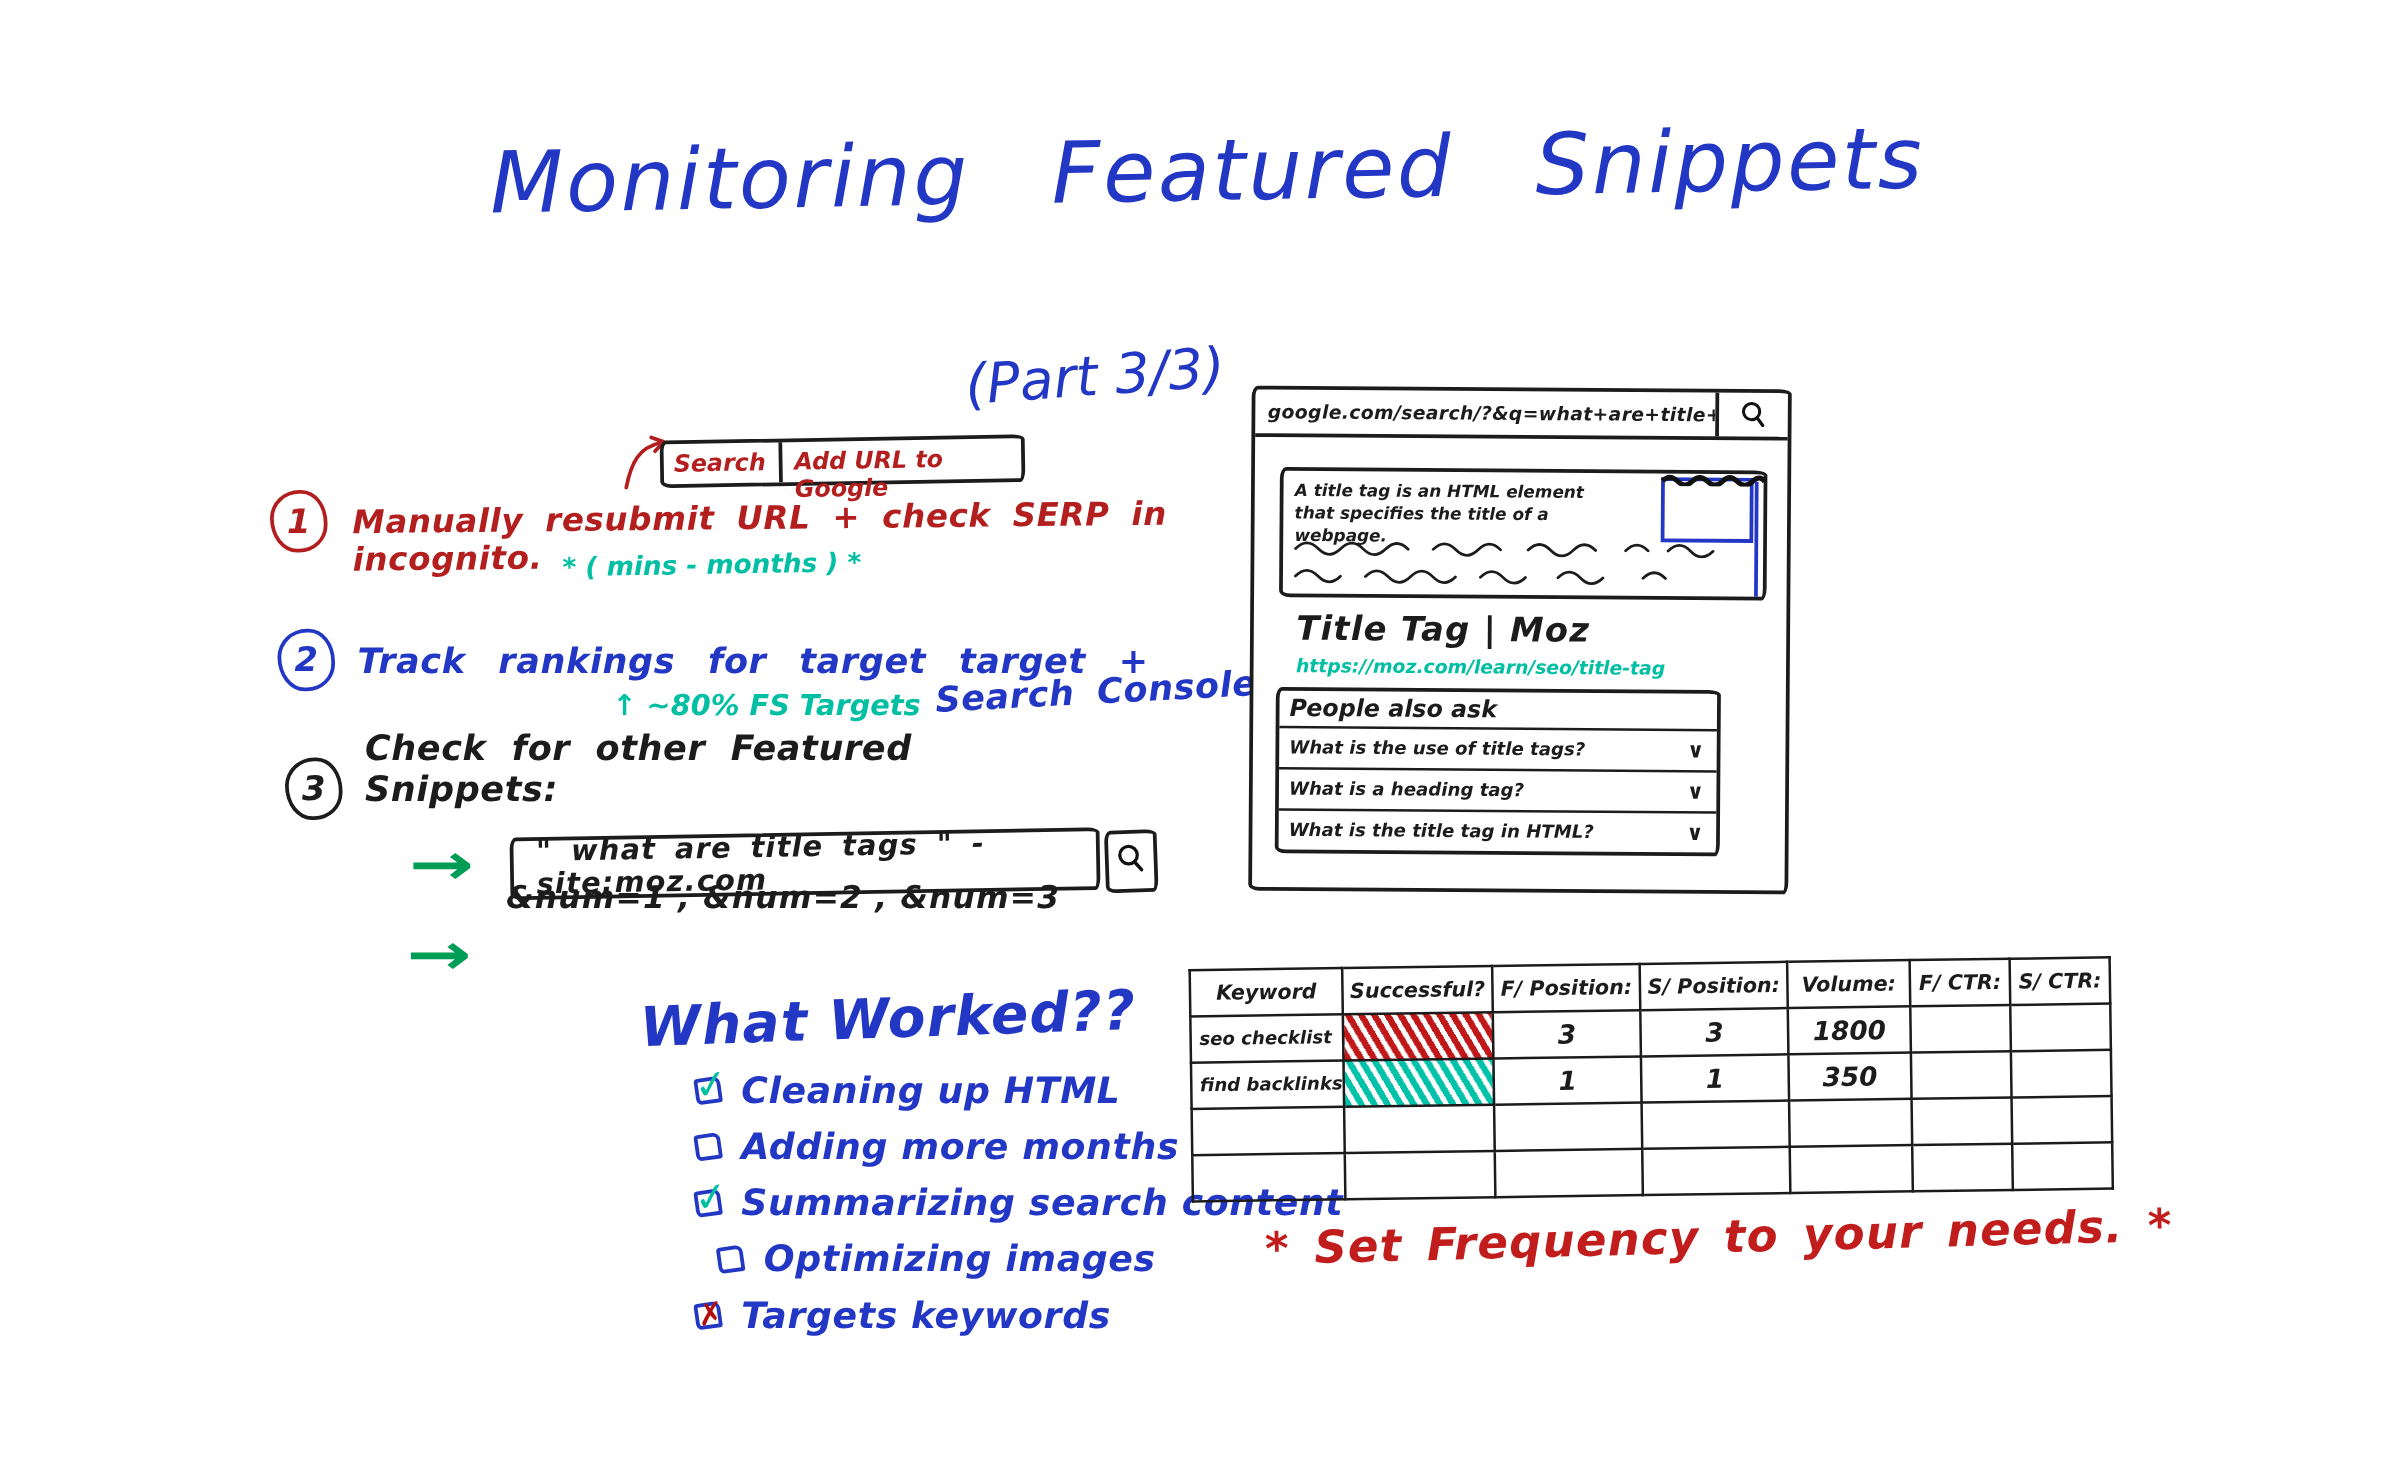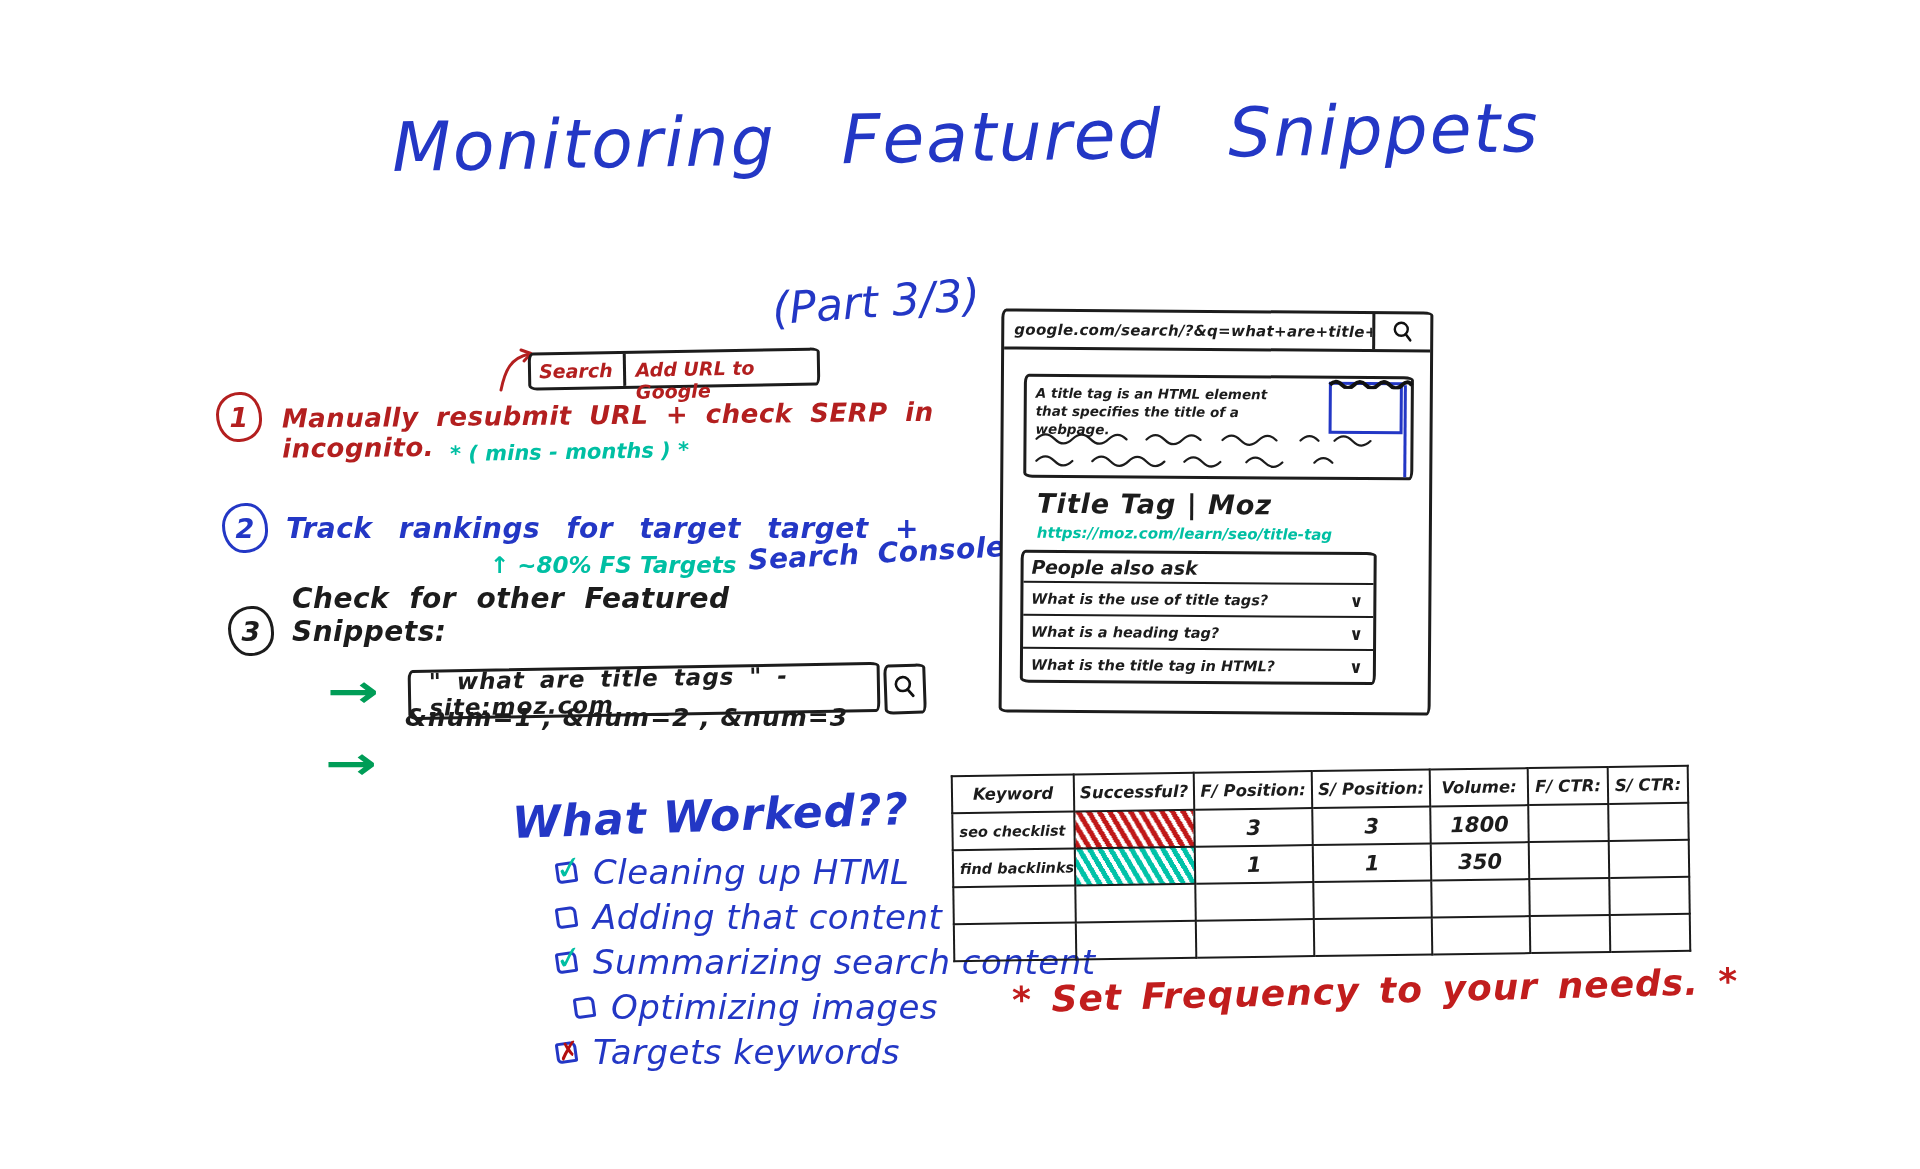--- a/index.html
+++ b/index.html
@@ -40,21 +40,21 @@
                letter-spacing:1px; word-spacing:6px; }
   .mag-btn { left:884px; top:664px; width:42px; height:50px; display:flex; align-items:center;
              justify-content:center; transform:rotate(-2deg); }
 
   .arrow-glyph { font-size:46px; font-weight:bold; transform:scaleX(1.35); }
 
   .ww-head { left:512px; top:790px; font-size:44px; font-weight:bold; transform:rotate(-2deg);
              letter-spacing:1px; }
 
   .check-item { display:flex; align-items:center; gap:16px; height:40px; }
-  .check-item .label { font-size:34px; font-weight:normal; letter-spacing:.5px; }
+  .check-item .label { font-size:29px; font-weight:bold; letter-spacing:.5px; }
   .cbox { width:21px; height:21px; border:3.5px solid #2337c5; border-radius:3px 6px 2px 5px;
           transform:rotate(-8deg); position:relative; flex:none; }
   .cbox .tick  { position:absolute; top:-16px; left:-3px; font-size:32px; font-weight:bold;
                  color:#00bfa3; display:none; font-style:normal; }
   .cbox .cross { position:absolute; top:-8px; left:-1px; font-size:25px; font-weight:bold;
                  color:#b30f0f; display:none; font-style:normal; }
   .state-checked .tick { display:block; }
   .state-crossed .cross { display:block; }
 
   
@@ -138,21 +138,21 @@
 <div class="abs hand blue ww-head">What Worked??</div>
 
 <div class="abs check-item state-checked" style="left:556px; top:852px;">
   <span class="cbox">
       <span class="tick">✓</span>
     </span>
   <span class="hand blue label">Cleaning up HTML</span>
 </div>
 <div class="abs check-item state-empty" style="left:556px; top:897px;">
   <span class="cbox"></span>
-  <span class="hand blue label">Adding that content</span>
+  <span class="hand blue label">Adding more months</span>
 </div>
 <div class="abs check-item state-checked" style="left:556px; top:942px;">
   <span class="cbox">
       <span class="tick">✓</span>
     </span>
   <span class="hand blue label">Summarizing search content</span>
 </div>
 <div class="abs check-item state-empty" style="left:556px; top:987px;margin-left:18px;">
   <span class="cbox"></span>
   <span class="hand blue label">Optimizing images</span>

